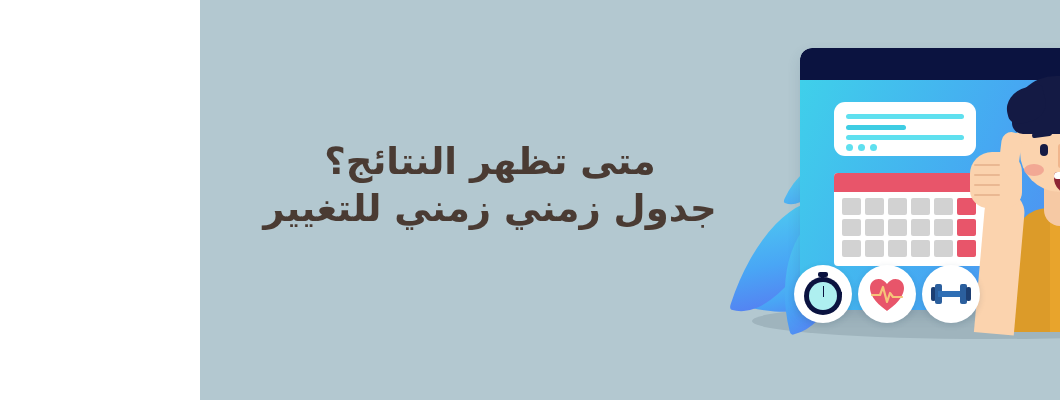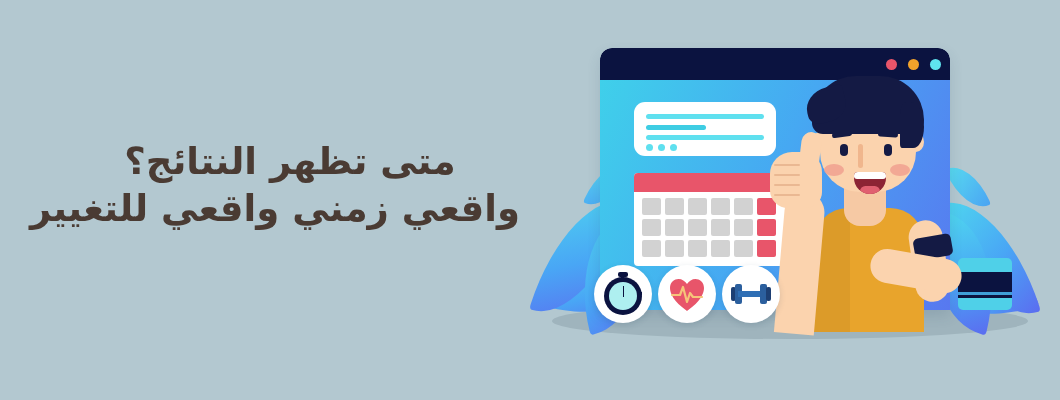--- a/index.html
+++ b/index.html
@@ -9,21 +9,21 @@
   }
   body {
     width: 1060px;
     height: 400px;
     overflow: hidden;
     font-family: "DejaVu Sans", "Liberation Sans", sans-serif;
   }
 
   #banner {
     position: relative;
-    width: 1060px;
+    width: 860px;
     height: 400px;
     background: #b3c8d0;
     overflow: hidden;
   }
 
   
   #headline {
     position: absolute;
     left: 60px;
     top: 138px;
@@ -480,21 +480,21 @@
     background: #3f9fd8;
   }
 </style>
 </head>
 <body>
 
 <div id="banner">
 
   <div id="headline">
     <span class="hl-line">متى تظهر النتائج؟</span>
-    <span class="hl-line">واقعي زمني واقعي للتغيير</span>
+    <span class="hl-line">جدول زمني زمني للتغيير</span>
   </div>
 
   <div id="illustration">
 
     <div class="ground-shadow"></div>
 
     <div class="leaf leaf-l3"></div>
     <div class="leaf leaf-l1"></div>
     <div class="leaf leaf-l2"></div>
     <div class="leaf leaf-l4"></div>

